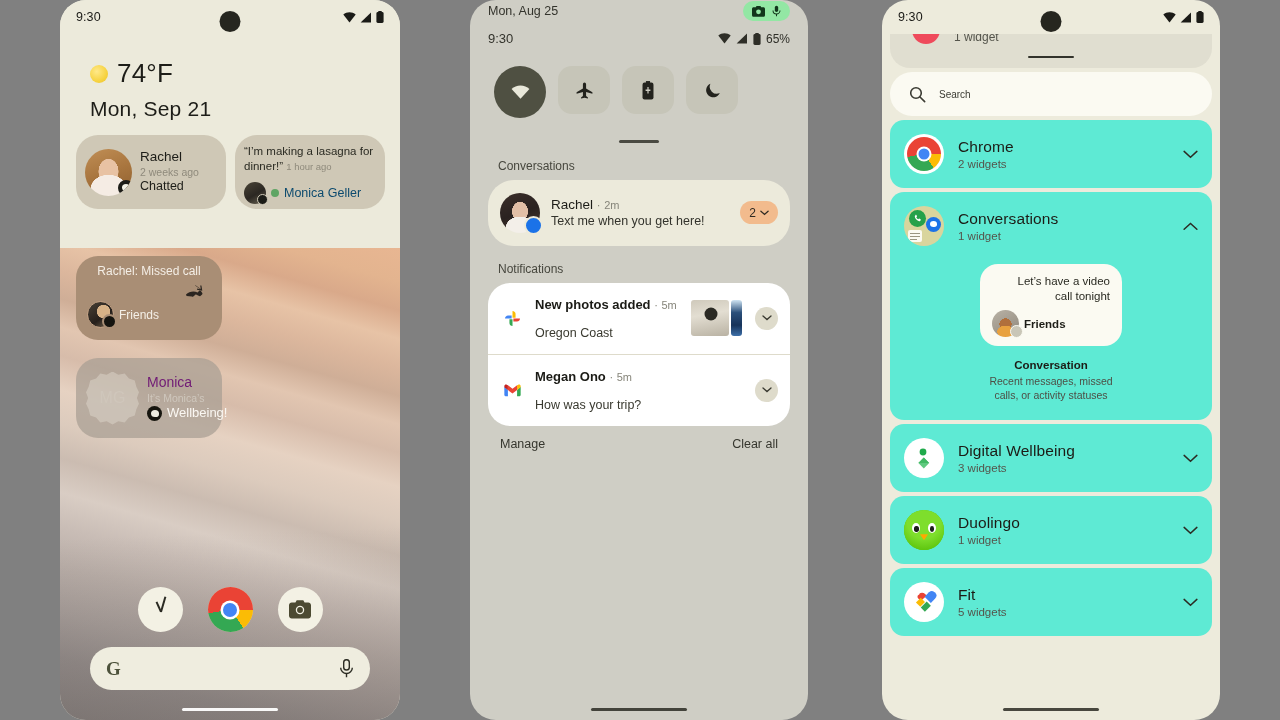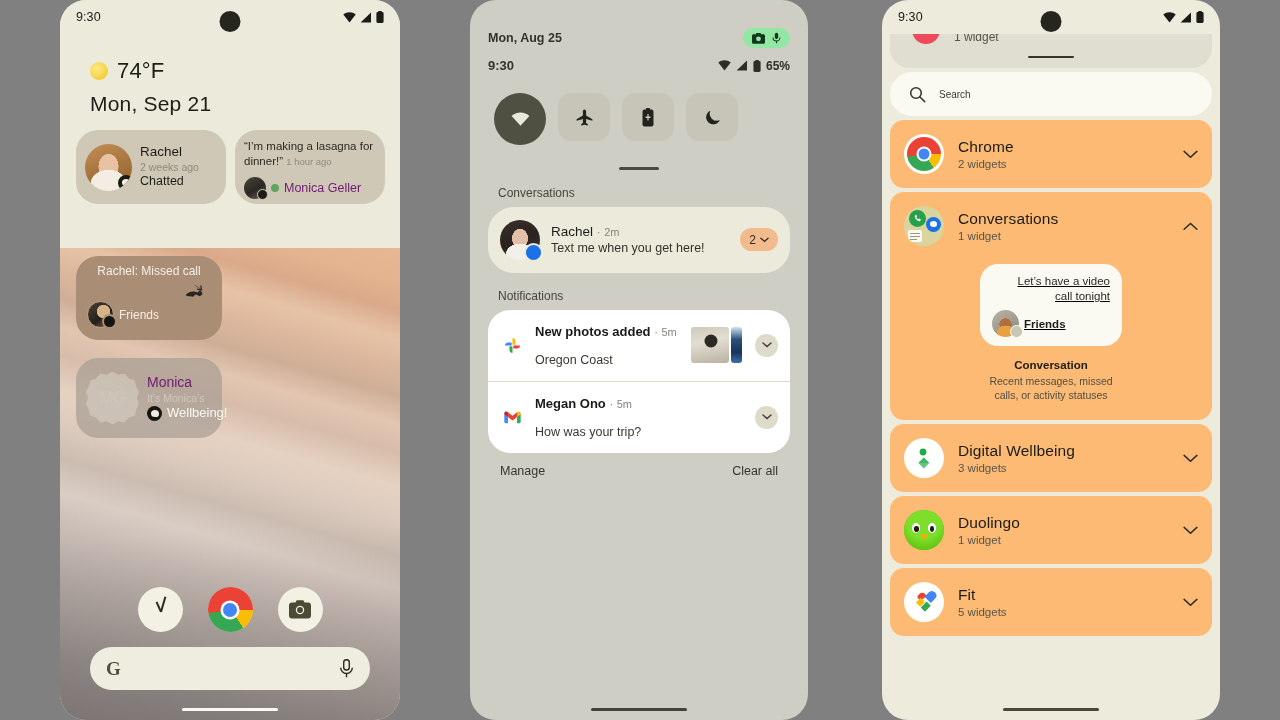--- a/index.html
+++ b/index.html
@@ -31,21 +31,21 @@
     position: absolute; left: 50%; top: 11px; transform: translateX(-50%);
     width: 21px; height: 21px; border-radius: 50%; background: #26261f;
   }
   .ic { display: inline-block; }
 
   
   .p1-top { background: #eceadb; padding: 0 0 4px 0; position: relative; z-index: 3; }
   .weather { display: flex; align-items: center; gap: 9px; padding: 24px 0 0 30px; }
   .sun { width: 18px; height: 18px; border-radius: 50%;
          background: radial-gradient(circle at 38% 36%, #ffe98a 0%, #f6d23f 62%, #e9c02e 100%); }
-  .temp { font-size: 22px; color: #1d1d18; letter-spacing: .2px; }
+  .temp { font-size: 26px; color: #1d1d18; letter-spacing: .2px; }
   .date-line { padding: 8px 0 0 30px; font-size: 21px; color: #1d1d18; letter-spacing: .2px; }
 
   .people-row { display: flex; gap: 9px; padding: 14px 14px 0 16px; }
   .p-card { border-radius: 22px; background: #cfc8b6; }
   .p-card.a { width: 150px; height: 74px; display: flex; align-items: center; gap: 8px; padding-left: 9px; }
   .p-card.b { width: 150px; height: 74px; padding: 9px 8px 0 9px; }
   .avatar-rachel {
     width: 47px; height: 47px; border-radius: 50%; flex: none; position: relative;
     background:
       radial-gradient(ellipse 60% 46% at 50% 84%, #f5ece4 0 62%, rgba(0,0,0,0) 64%),
@@ -70,21 +70,21 @@
   .p-b-foot { display: flex; align-items: center; gap: 5px; margin-top: 7px; }
   .av-monica-sm {
     width: 22px; height: 22px; border-radius: 50%; position: relative; flex: none;
     background: linear-gradient(150deg, #4a4437 0%, #2b2722 55%, #6e6756 100%);
   }
   .av-monica-sm::after{
     content:""; position:absolute; right:-2px; bottom:-1px; width:9px; height:9px;
     border-radius:50%; background:#1c1c17; border:1.5px solid #cfc8b6;
   }
   .dot-online { width: 8px; height: 8px; border-radius: 50%; background: #5fa564; position: absolute; }
-  .p-b-name { font-size: 12.5px; color: #701a75; }
+  .p-b-name { font-size: 12.5px; color: #0c4a6e; }
 
   
   .wallpaper {
     position: absolute; left: 0; right: 0; top: 248px; bottom: 0;
     background:
       linear-gradient(178deg, rgba(255,255,255,0) 60%, rgba(90,80,76,.30) 100%),
       linear-gradient(196deg,
         #e8b692 0%, #e3b48f 6%, #d9a98a 11%, #e7c3a6 16%,
         #dcb79d 21%, #cfae97 26%, #e2c6b1 31%, #d7bcaa 36%,
         #e6d2c2 42%, #dccbbd 48%, #cbbcb1 54%, #d9cdc4 60%,
@@ -141,21 +141,21 @@
 
   .searchbar { position: absolute; left: 30px; right: 30px; bottom: 30px; height: 43px;
     border-radius: 22px; background: #efeddf; display: flex; align-items: center; padding: 0 16px; }
   .g-logo { font-size: 19px; font-weight: bold; color: #4c513a; font-family: "Liberation Serif", serif; }
   .mic { margin-left: auto; }
   .navpill { position: absolute; left: 50%; transform: translateX(-50%); bottom: 9px;
     width: 96px; height: 3.5px; border-radius: 2px; background: #fff; opacity: .95; }
   .navpill.dark { background: #2a2a22; opacity: .85; }
 
   
-  .p2-head { padding: 28px 18px 0 18px; font-weight: bold; }
+  .p2-head { padding: 1px 18px 0 18px; }
   .p2-row1 { display: flex; align-items: center; }
   .p2-date { font-size: 12.5px; color: #33332c; }
   .privchip { margin-left: auto; background: #93e7a4; border-radius: 11px; height: 20px;
     display: flex; align-items: center; gap: 7px; padding: 0 9px; }
   .p2-row2 { display: flex; align-items: center; margin-top: 10px; }
   .p2-time { font-size: 13px; color: #33332c; }
   .p2-sysicons { margin-left: auto; display: flex; align-items: center; gap: 5px; font-size: 12px; color: #2e2e27; }
   .qs-row { display: flex; gap: 12px; padding: 20px 20px 0 24px; }
   .qs { width: 52px; height: 48px; border-radius: 14px; background: #c6c5b8;
         display: flex; align-items: center; justify-content: center; }
@@ -204,38 +204,38 @@
   
   .p3-scroll { position: relative; }
   .peek { height: 34px; background: #e0ded0; border-radius: 0 0 20px 20px; margin: 0 8px;
           position: relative; overflow: hidden; }
   .peek-lips { position: absolute; left: 22px; top: -8px; width: 28px; height: 18px;
     background: #ef4a5b; border-radius: 0 0 15px 15px; }
   .peek-txt { position: absolute; left: 64px; top: -4px; font-size: 12px; color: #55554c; }
   .peek-handle { position: absolute; left: 50%; transform: translateX(-50%); bottom: 10px;
     width: 46px; height: 2.5px; border-radius: 2px; background: #33332b; }
 
-  .w-block { background: #fdba74; margin: 4px 8px 0 8px; border-radius: 14px; }
+  .w-block { background: #5eead4; margin: 4px 8px 0 8px; border-radius: 14px; }
   .w-row { display: flex; align-items: center; gap: 14px; padding: 14px 14px; }
   .w-icon { width: 40px; height: 40px; border-radius: 50%; flex: none;
     display: flex; align-items: center; justify-content: center; background: #fff; position: relative; overflow: hidden; }
   .w-text { flex: 1; }
   .w-name { font-size: 15.5px; color: #1c1c16; letter-spacing: .1px; }
   .w-sub { font-size: 11.5px; color: #55554c; margin-top: 2px; }
   .w-chev { color: #2b2b23; font-size: 15px; }
 
   .searchwrap { margin: 4px 8px 0 8px; }
   .search-field { height: 44px; border-radius: 22px; background: #fbfaf2;
     display: flex; align-items: center; gap: 13px; padding: 0 19px; }
   .search-ph { font-size: 10px; color: #3b3b33; }
 
   .expand-body { padding: 4px 0 18px 0; display: flex; flex-direction: column; align-items: center; }
   .preview {
     width: 142px; height: 82px; border-radius: 18px; background: #fbfaf2;
-    padding: 10px 12px 0 12px; display: flex; flex-direction: column; justify-content: space-between; text-decoration: underline;
+    padding: 10px 12px 0 12px; display: flex; flex-direction: column; justify-content: space-between;
   }
   .pv-text { font-size: 11.5px; color: #2a2a22; text-align: right; line-height: 1.3; }
   .pv-foot { display: flex; align-items: center; gap: 5px; padding-bottom: 9px; }
   .pv-av { width: 27px; height: 27px; border-radius: 50%; position: relative; flex: none;
     background: radial-gradient(ellipse 50% 36% at 50% 80%, #e8a13f 0 60%, rgba(0,0,0,0) 62%),
                 radial-gradient(ellipse 32% 30% at 50% 52%, #b06f3c 0 70%, rgba(0,0,0,0) 72%),
                 linear-gradient(150deg,#b9b2a6 0%,#8d867a 100%); }
   .pv-av::after { content:""; position:absolute; right:-4px; bottom:-1px; width:11px; height:11px;
     border-radius:50%; background:#c9c6b7; border:1.5px solid #fbfaf2; }
   .pv-friends { font-size: 11.5px; color: #1d1d17; font-weight: bold; }

